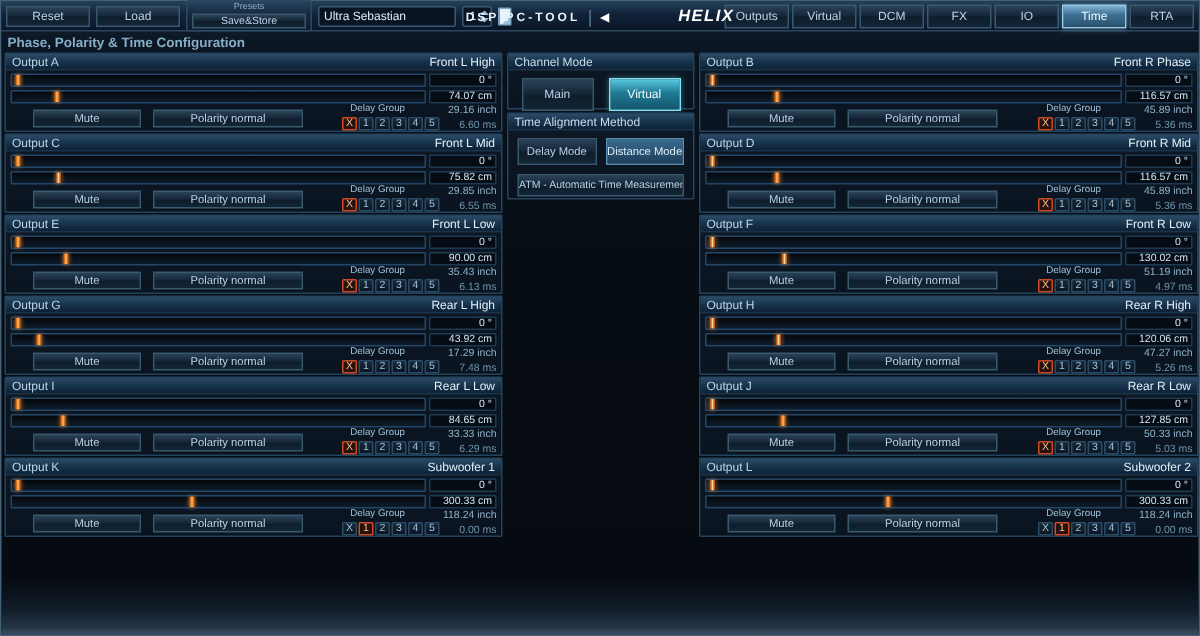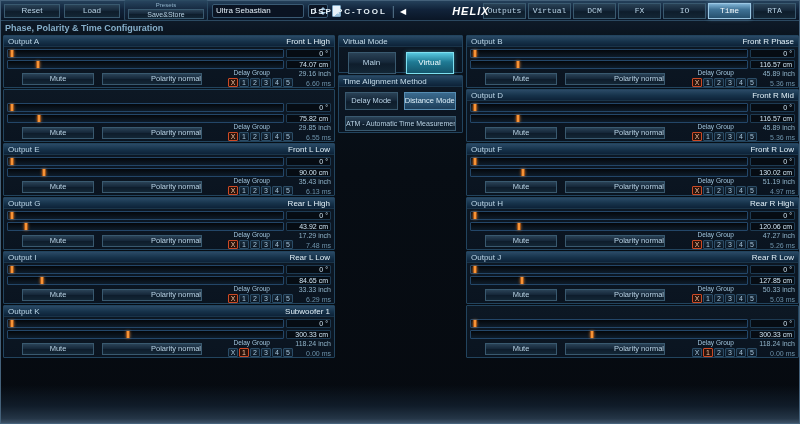--- a/index.html
+++ b/index.html
@@ -70,21 +70,21 @@
     position: absolute; left: 50%; top: 0; height: 20px;
     transform: translateX(-50%);
     display: flex; align-items: center; gap: 5px;
     white-space: nowrap; pointer-events: none;
   }
   .logo-dsp { font-size: 8px; letter-spacing: 2px; color: #e8f2f8; font-weight: bold; }
   .logo-sep { font-size: 12px; color: #5a7a90; font-weight: normal; }
   .logo-tri { font-size: 8px; color: #ffffff; }
   .logo-helix { font-size: 11px; color: #ffffff; font-weight: bold; font-style: italic; letter-spacing: 1px; padding-left: 41px; }
   .nav { margin-left: auto; display: flex; gap: 2px; }
-  .navbtn { width: 43px; height: 16px; font-family: Liberation Mono, monospace; }
+  .navbtn { width: 43px; height: 16px; }
   .navbtn.active {
     background: linear-gradient(180deg, #7fb2d4 0%, #3f7295 40%, #27516e 100%);
     border-color: #9cc8e4; color: #f4fafd;
     box-shadow: 0 0 4px rgba(120,180,220,0.55);
   }
 
   
   .page-title {
     height: 14px; line-height: 14px;
     padding-left: 4px;
@@ -138,21 +138,21 @@
     height: 9px; line-height: 8px; padding-right: 2px;
     background: #060c13; border: 1px solid #1d3a52; border-radius: 1px;
     color: #cfe4f2;
   }
   .phase-val { top: 13px; }
   .cm-val    { top: 24px; }
   .inch-val  { top: 34px; color: #8fb2c8; }
   .ms-val    { top: 44px; color: #6d92aa; }
 
   .mute-btn { position: absolute; left: 18px; top: 37px; width: 72px; height: 12px; font-size: 7.5px; }
-  .pol-btn  { position: absolute; left: 98px; top: 37px; width: 100px; height: 12px; font-size: 7.5px; text-align: right; }
+  .pol-btn  { position: absolute; left: 98px; top: 37px; width: 100px; height: 12px; font-size: 7.5px; }
 
   .dg-label { position: absolute; right: 64px; top: 33px; font-size: 6.5px; color: #9fc2da; }
   .dg-row   { position: absolute; right: 41px; top: 42px; display: flex; gap: 1px; }
   .grp {
     width: 10px; height: 9px; line-height: 8px; text-align: center;
     font-size: 7px; color: #a4c2d8;
     background: linear-gradient(180deg, #16293a, #0b1622);
     border: 1px solid #2b4c66; border-radius: 1px;
     cursor: pointer;
   }
@@ -248,20 +248,24 @@
             <div class="grp">2</div>
             <div class="grp">3</div>
             <div class="grp">4</div>
             <div class="grp">5</div>
           </div>
     <div class="val inch-val">29.16 inch</div>
     <div class="val ms-val">6.60 ms</div>
   </div>
 
   <div class="panel output-panel">
+    <div class="phead out-head">
+      <span class="out-name">Output C</span>
+      <span class="chan-name">Front L Mid</span>
+    </div>
     <div class="slider phase-slider">
       <div class="marker" style="left: 1.5%;"></div>
     </div>
     <div class="val vbox phase-val">0 °</div>
     <div class="slider dist-slider">
       <div class="marker" style="left: 11.1%;"></div>
     </div>
     <div class="val vbox cm-val">75.82 cm</div>
     <button class="btn mute-btn">Mute</button>
     <button class="btn pol-btn">Polarity normal</button>
@@ -386,21 +390,21 @@
             <div class="grp">4</div>
             <div class="grp">5</div>
           </div>
     <div class="val inch-val">118.24 inch</div>
     <div class="val ms-val">0.00 ms</div>
   </div>
 </div>
 
     <div class="mid">
       <div class="panel cm-panel">
-        <div class="phead">Virtual Mode</div>
+        <div class="phead">Channel Mode</div>
         <div class="cm-btns" id="cm-btns">
             <button class="btn cmb">Main</button>
             <button class="btn cmb active-teal">Virtual</button>
           </div>
       </div>
       <div class="panel ta-panel">
         <div class="phead">Time Alignment Method</div>
         <div class="ta-btns" id="ta-btns">
             <button class="btn tamb">Delay Mode</button>
             <button class="btn tamb active-sel">Distance Mode</button>
@@ -544,20 +548,24 @@
             <div class="grp">2</div>
             <div class="grp">3</div>
             <div class="grp">4</div>
             <div class="grp">5</div>
           </div>
     <div class="val inch-val">50.33 inch</div>
     <div class="val ms-val">5.03 ms</div>
   </div>
 
   <div class="panel output-panel">
+    <div class="phead out-head">
+      <span class="out-name">Output L</span>
+      <span class="chan-name">Subwoofer 2</span>
+    </div>
     <div class="slider phase-slider">
       <div class="marker" style="left: 1.5%;"></div>
     </div>
     <div class="val vbox phase-val">0 °</div>
     <div class="slider dist-slider">
       <div class="marker" style="left: 43.8%;"></div>
     </div>
     <div class="val vbox cm-val">300.33 cm</div>
     <button class="btn mute-btn">Mute</button>
     <button class="btn pol-btn">Polarity normal</button>

